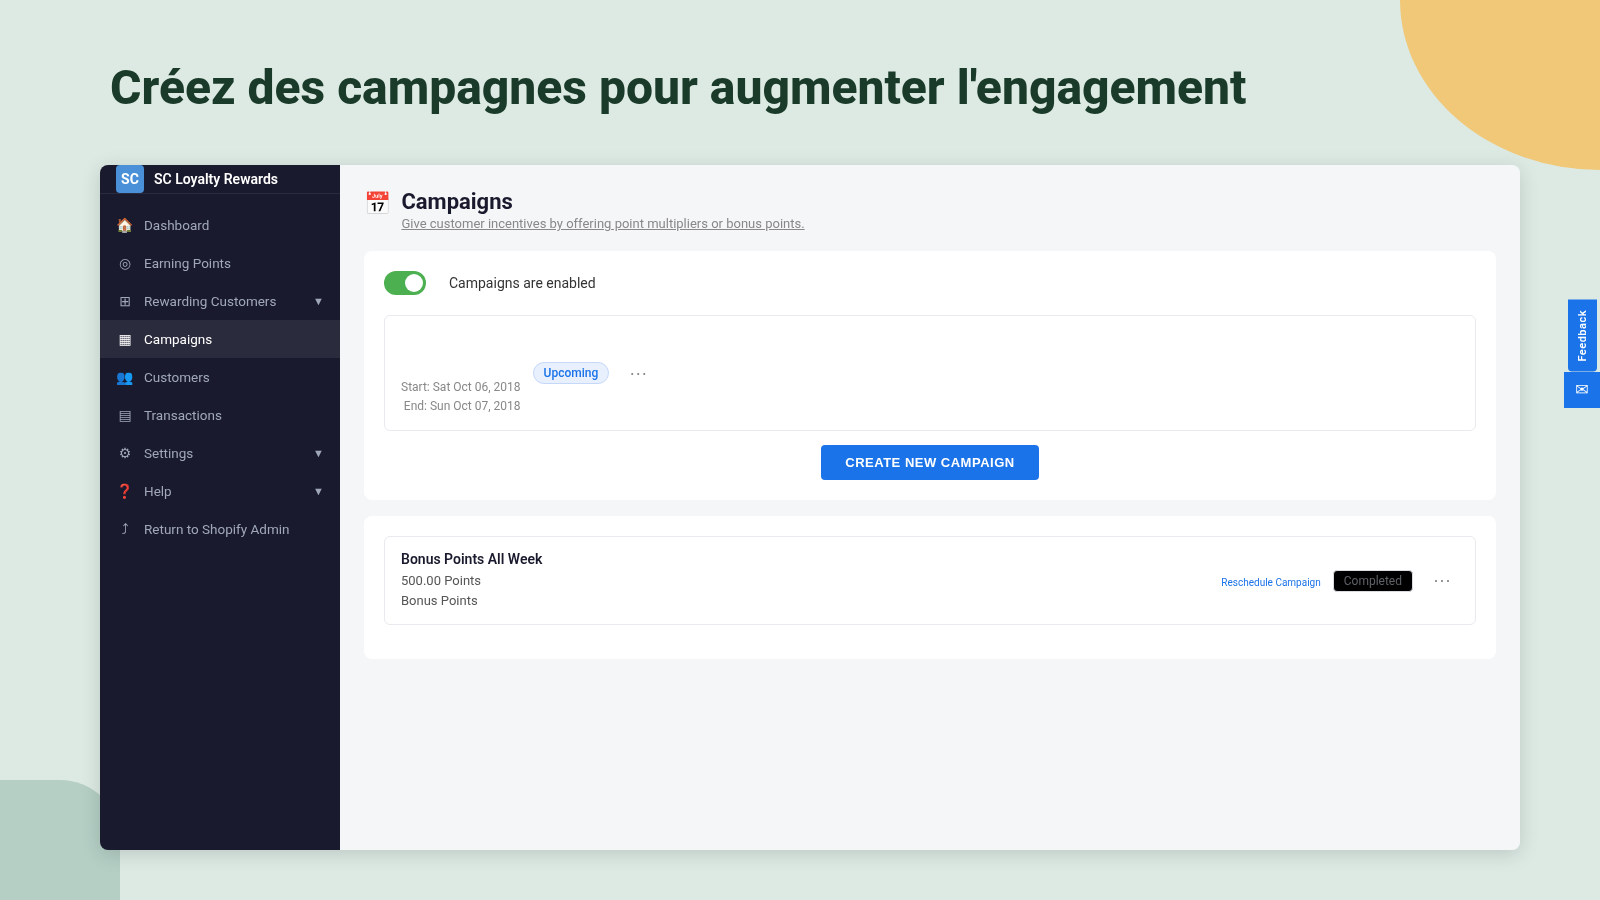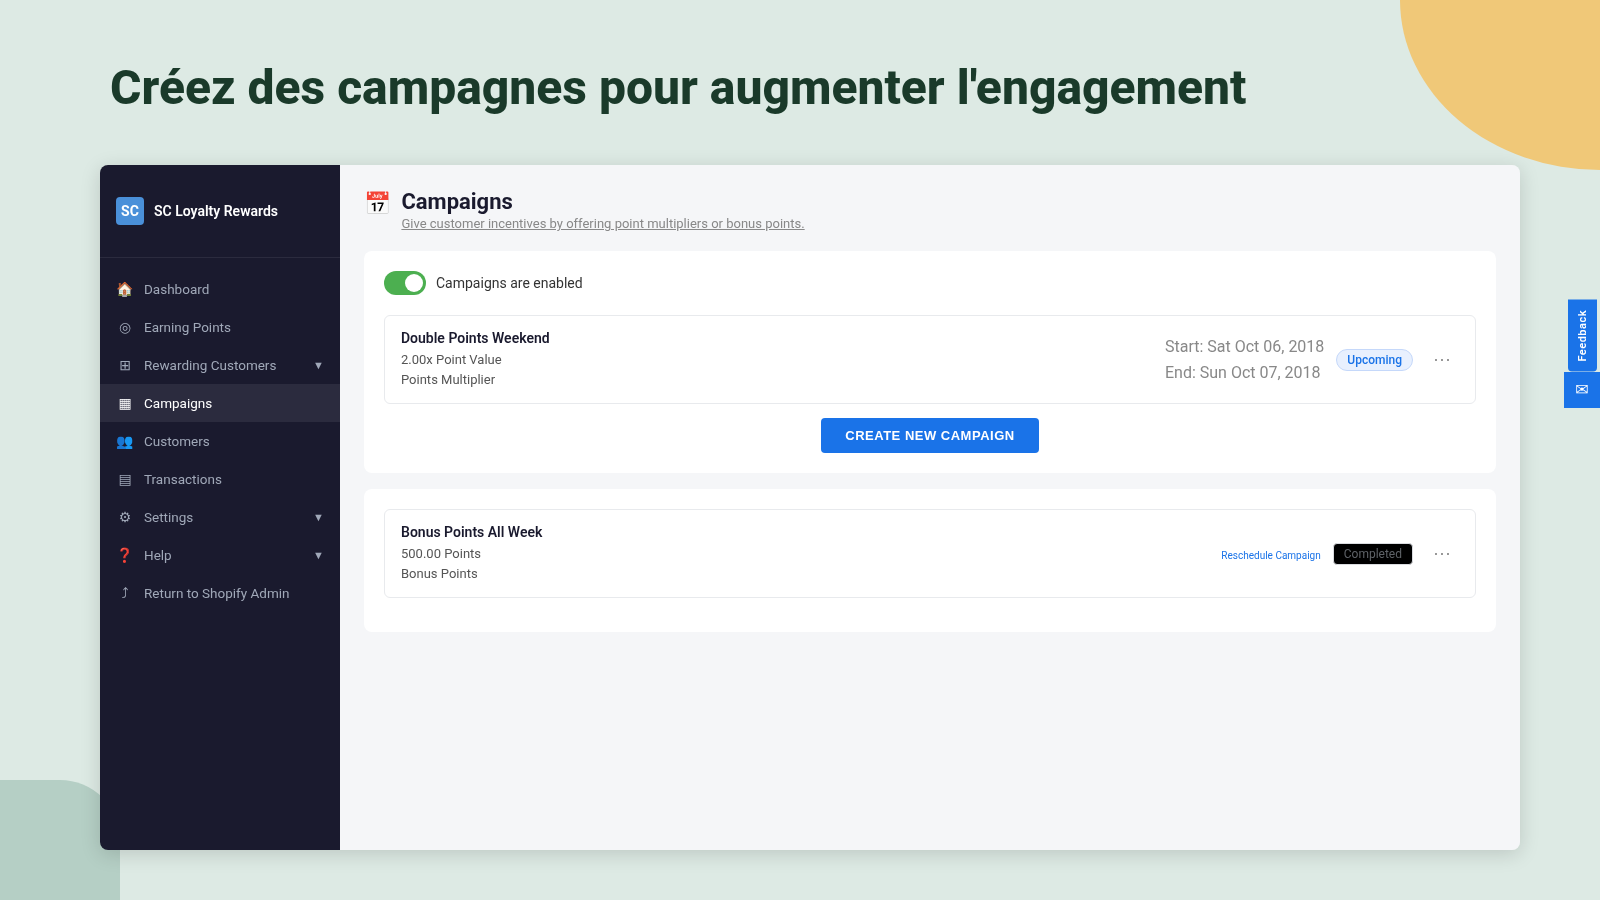--- a/index.html
+++ b/index.html
@@ -70,21 +70,21 @@
       flex-shrink: 0;
       display: flex;
       flex-direction: column;
       padding-top: 0;
     }
 
     .sidebar-header {
       display: flex;
       align-items: center;
       gap: 10px;
-      padding: 32px 16px;
+      padding: 0 16px;
       border-bottom: 1px solid rgba(255,255,255,0.08);
     }
 
     .sidebar-logo {
       width: 28px;
       height: 28px;
       background-color: #4a90d9;
       border-radius: 4px;
       display: flex;
       align-items: center;
@@ -176,21 +176,21 @@
       background-color: white;
       border-radius: 8px;
       padding: 20px;
       margin-bottom: 16px;
     }
 
     
     .toggle-row {
       display: flex;
       align-items: center;
-      gap: 10px;
+      gap: 23px;
       margin-bottom: 20px;
     }
 
     .toggle-switch {
       width: 42px;
       height: 24px;
       background-color: #4caf50;
       border-radius: 12px;
       position: relative;
       cursor: pointer;
@@ -245,23 +245,25 @@
       line-height: 1.5;
     }
 
     .campaign-meta {
       display: flex;
       align-items: center;
       gap: 12px;
     }
 
     .campaign-dates {
-      font-size: 16px;
+      text-align: right;
+      font-size: 12px;
       color: #888;
       line-height: 1.6;
+      margin-top: 48px;
     }
 
     .badge-upcoming {
       background-color: #e8f0fe;
       color: #1a73e8;
       border: 1px solid #c5d8fa;
       font-size: 12px;
       font-weight: 500;
       padding: 3px 10px;
       border-radius: 11px;
@@ -434,25 +436,20 @@
 
     <div class="section-card">
 
       <div class="toggle-row">
         <div class="toggle-switch"></div>
         <span class="toggle-label">Campaigns are enabled</span>
       </div>
 
 
       <div class="campaign-card">
-        <div class="campaign-info">
-          <h3>Double Points Weekend</h3>
-          <p>2.00x Point Value</p>
-          <p>Points Multiplier</p>
-        </div>
         <div class="campaign-meta">
           <div class="campaign-dates">
             <div>Start: Sat Oct 06, 2018</div>
             <div>End: Sun Oct 07, 2018</div>
           </div>
           <span class="badge-upcoming">Upcoming</span>
           <button class="more-btn">···</button>
         </div>
       </div>
 

